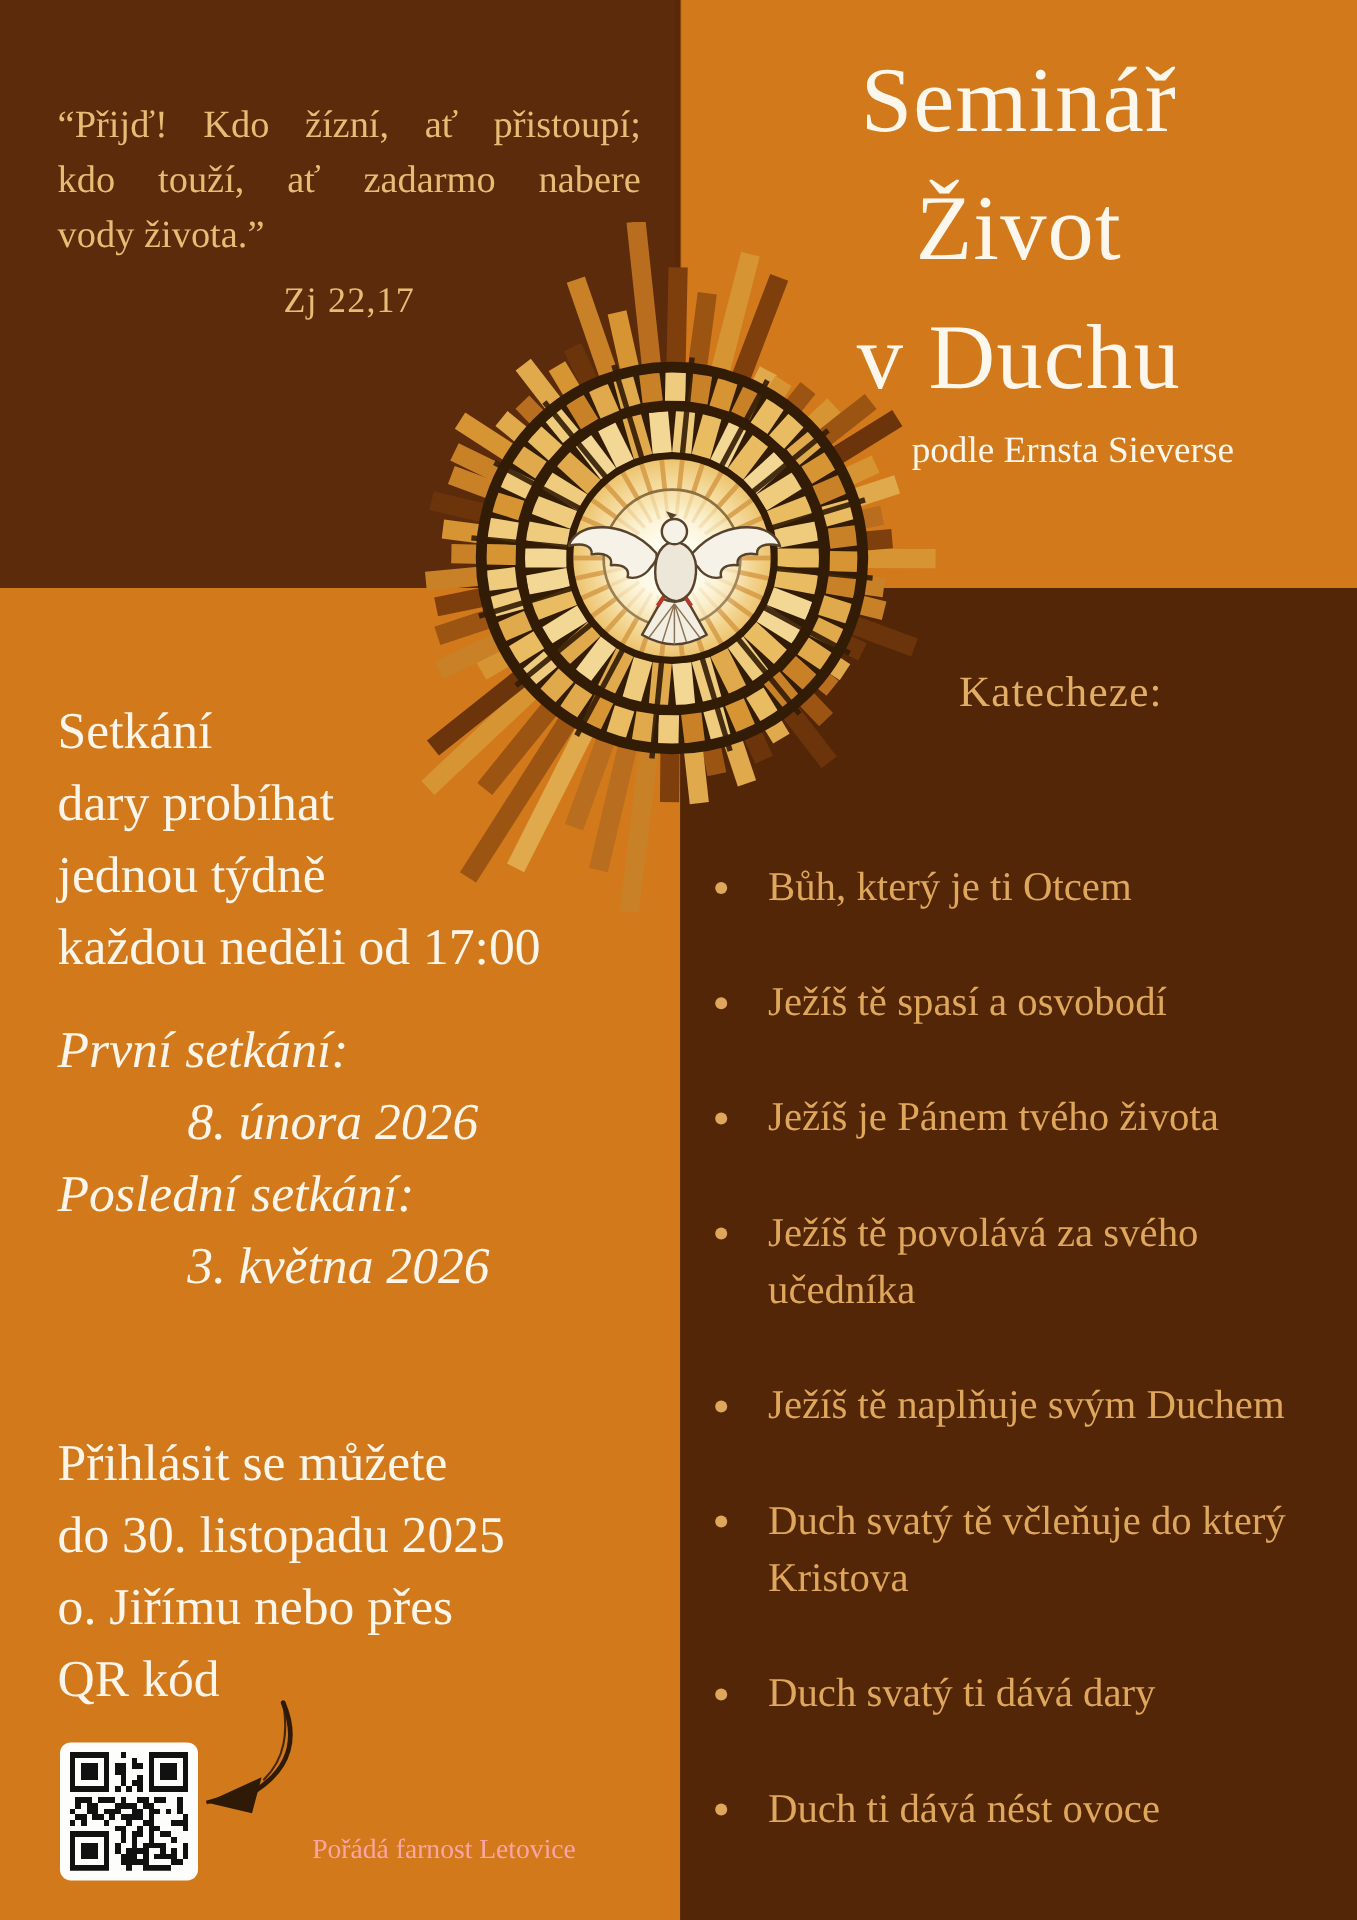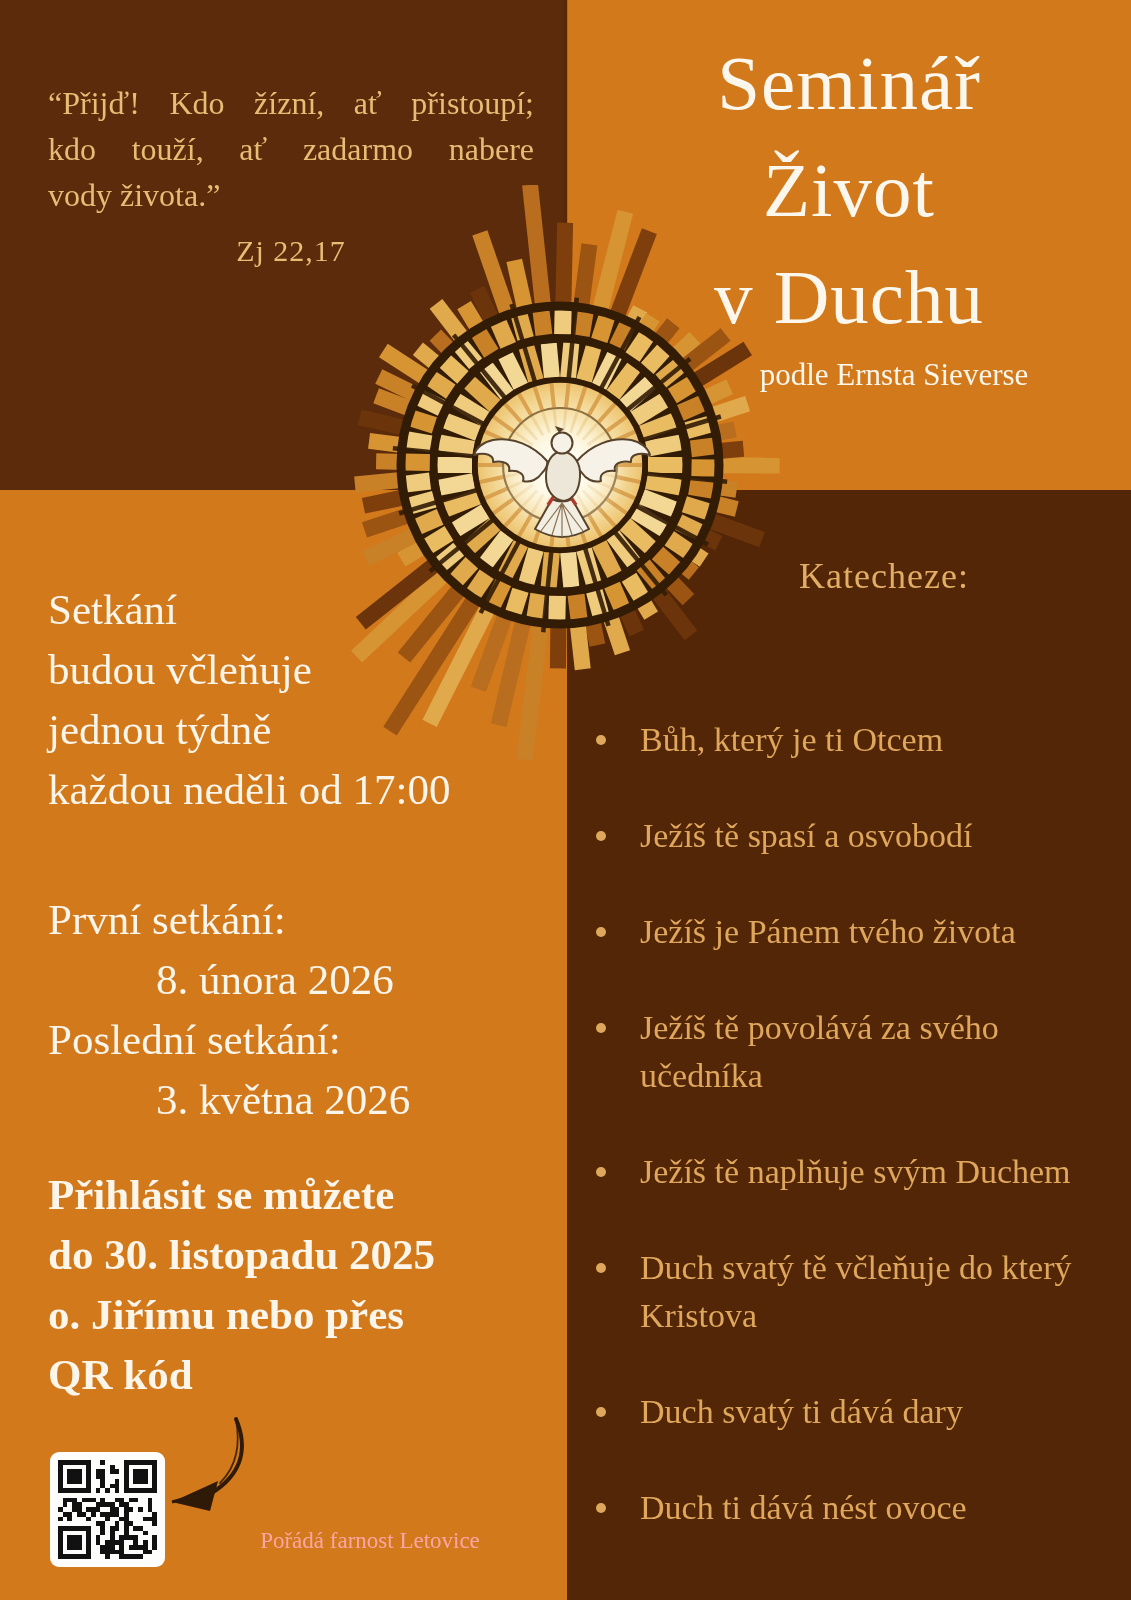--- a/index.html
+++ b/index.html
@@ -21,23 +21,23 @@
   .quote-ref{margin-top:10px;text-align:center;font-size:30px;letter-spacing:1px;}
 
   
   .title-block{position:absolute;left:567px;top:30px;width:564px;text-align:center;color:#FCF7EC;}
   .title-line{font-size:77px;line-height:107px;letter-spacing:1px;}
   .title-sub{margin-top:6px;font-size:31px;transform:translateX(45px);}
 
   
   .bl-text{position:absolute;left:48px;color:#FBF5EA;font-size:43px;line-height:60px;}
   .schedule{top:580px;}
-  .dates{top:890px;}
+  .dates{top:846px;font-style:italic;}
   .d-value{padding-left:108px;}
-  .registration{top:1165px;font-weight:bold;}
+  .registration{top:1190px;}
 
   
   .qr-box{position:absolute;left:50px;top:1452px;width:115px;height:115px;background:#FDFDFB;border-radius:9px;
           display:flex;align-items:center;justify-content:center;}
   .arrow-svg{position:absolute;left:160px;top:1405px;}
   .footer{position:absolute;left:225px;top:1528px;width:290px;text-align:center;color:#fca5a5;font-size:23px;}
 
   
   .kat-heading{position:absolute;left:567px;top:555px;width:564px;padding-left:70px;box-sizing:border-box;
                text-align:center;color:#E2AE66;font-size:36px;letter-spacing:1px;}
@@ -325,21 +325,21 @@
 
   <div class="title-block">
     <div class="title-line">Seminář</div>
     <div class="title-line">Život</div>
     <div class="title-line">v Duchu</div>
     <div class="title-sub">podle Ernsta Sieverse</div>
   </div>
 
   <div class="bl-text schedule">
     <div>Setkání</div>
-    <div>budou včleňuje</div>
+    <div>dary probíhat</div>
     <div>jednou týdně</div>
     <div>každou neděli od 17:00</div>
   </div>
 
   <div class="bl-text dates">
     <div>První setkání:</div>
     <div class="d-value">8. února 2026</div>
     <div>Poslední setkání:</div>
     <div class="d-value">3. května 2026</div>
   </div>

